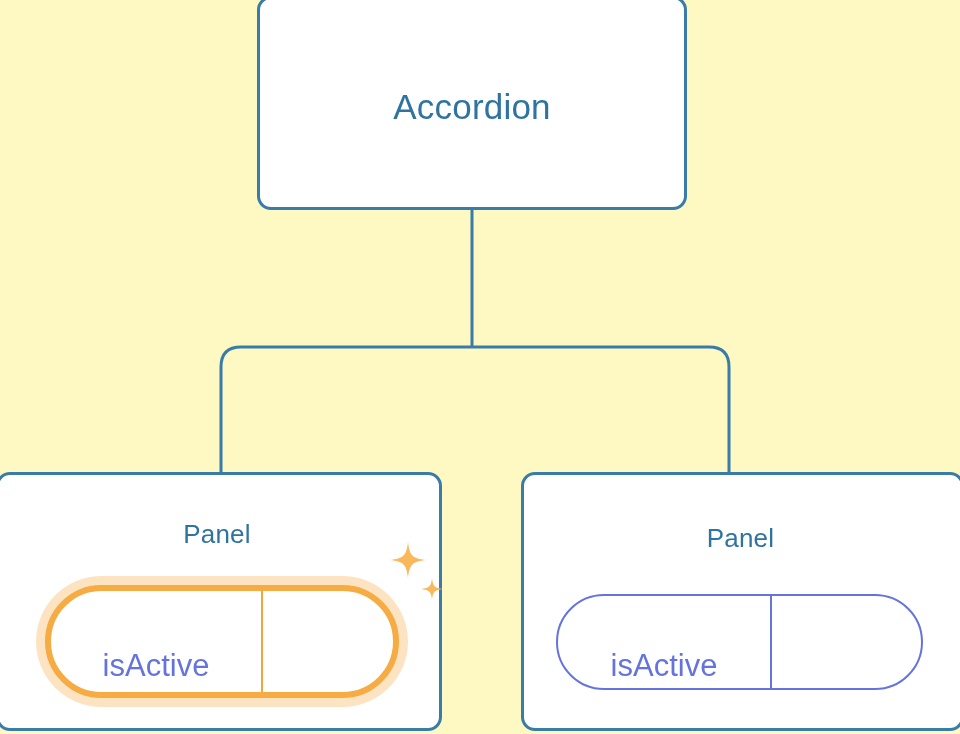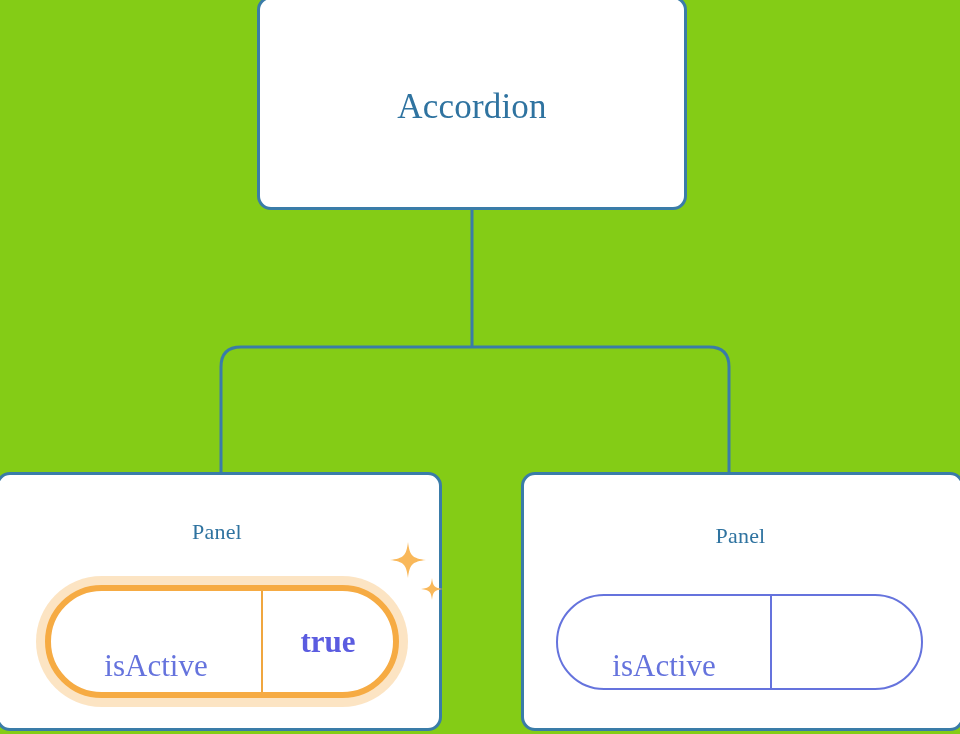--- a/index.html
+++ b/index.html
@@ -11,22 +11,21 @@
     height: 734px;
     overflow: hidden;
     font-family: "Liberation Sans", "DejaVu Sans", sans-serif;
     background: #4a6872;
   }
 
   #stage {
     position: relative;
     width: 960px;
     height: 734px;
-    background: #84cc16;
-    font-family: Liberation Serif, serif;
+    background: #fef9c3;
   }
 
   
   #connectors {
     position: absolute;
     left: 0;
     top: 0;
     width: 960px;
     height: 734px;
     pointer-events: none;
@@ -75,21 +74,21 @@
     left: 521px;
     top: 472px;
     width: 443px;
     height: 259px;
   }
   .panel .node-title {
     position: absolute;
     left: 0;
     right: 4px;
     top: 44px;
-    font-size: 22px;
+    font-size: 26px;
   }
   #node-panel-left .node-title { top: 44px; }
   #node-panel-right .node-title { top: 48px; }
 
   
   .pill-wrap {
     position: absolute;
     display: flex;
     align-items: stretch;
   }
@@ -205,21 +204,20 @@
   </div>
 
   <div class="node panel" id="node-panel-left">
     <div class="node-title">Panel</div>
   </div>
 
   <div class="pill-wrap" id="pill-left">
     <div class="pill highlight" style="width:100%;height:100%;">
       <div class="pill-cell pill-name">isActive</div>
       <div class="pill-divider"></div>
-      <div class="pill-cell pill-value">true</div>
     </div>
   </div>
 
   <svg class="sparkles" viewBox="0 0 62 72" width="62" height="72" fill="none">
     <path d="M22 2 C23.6 15.6 26.4 18.4 40 20 C26.4 21.6 23.6 24.4 22 38 C20.4 24.4 17.6 21.6 4 20 C17.6 18.4 20.4 15.6 22 2 Z" fill="#f9b85a"></path>
     <path d="M46 38 C47 46.6 48.4 48 57 49 C48.4 50 47 51.4 46 60 C45 51.4 43.6 50 35 49 C43.6 48 45 46.6 46 38 Z" fill="#f9b85a"></path>
   </svg>
 
   <div class="node panel" id="node-panel-right">
     <div class="node-title">Panel</div>

